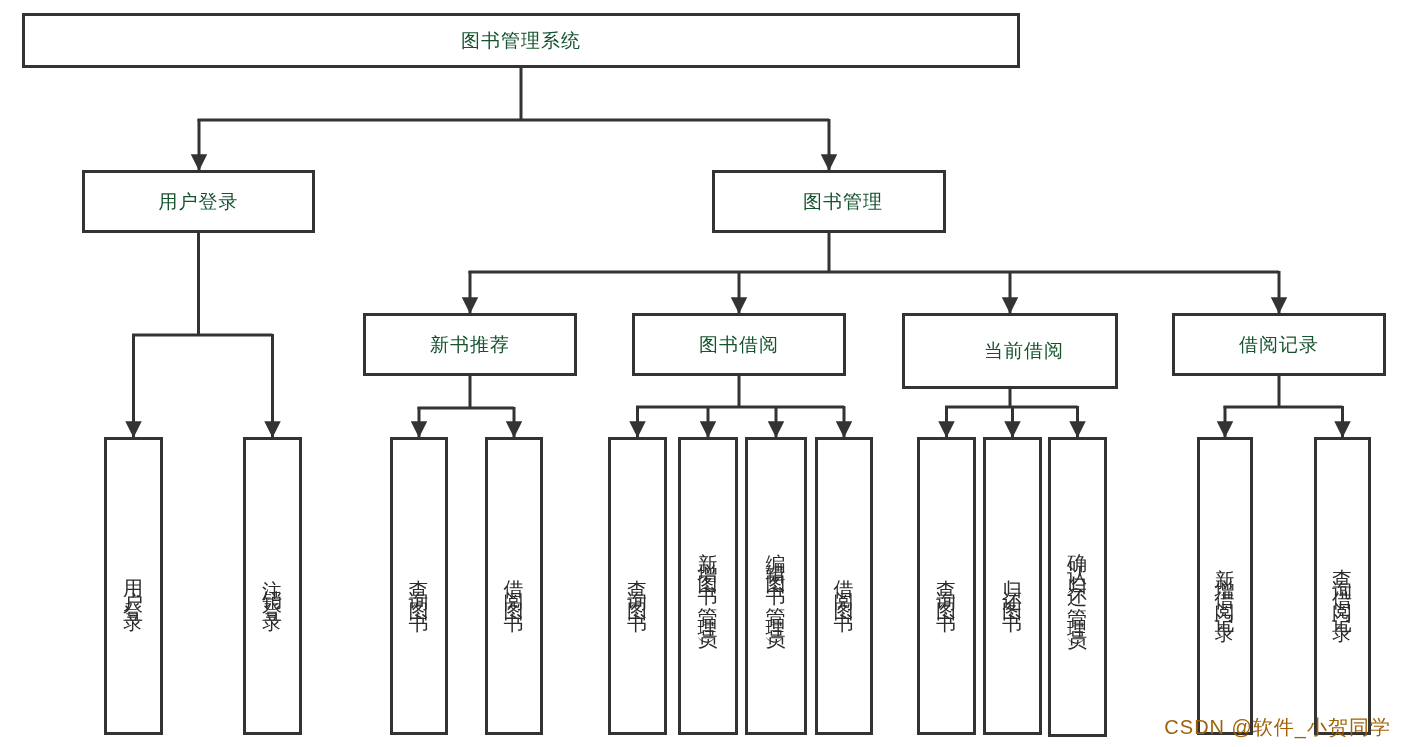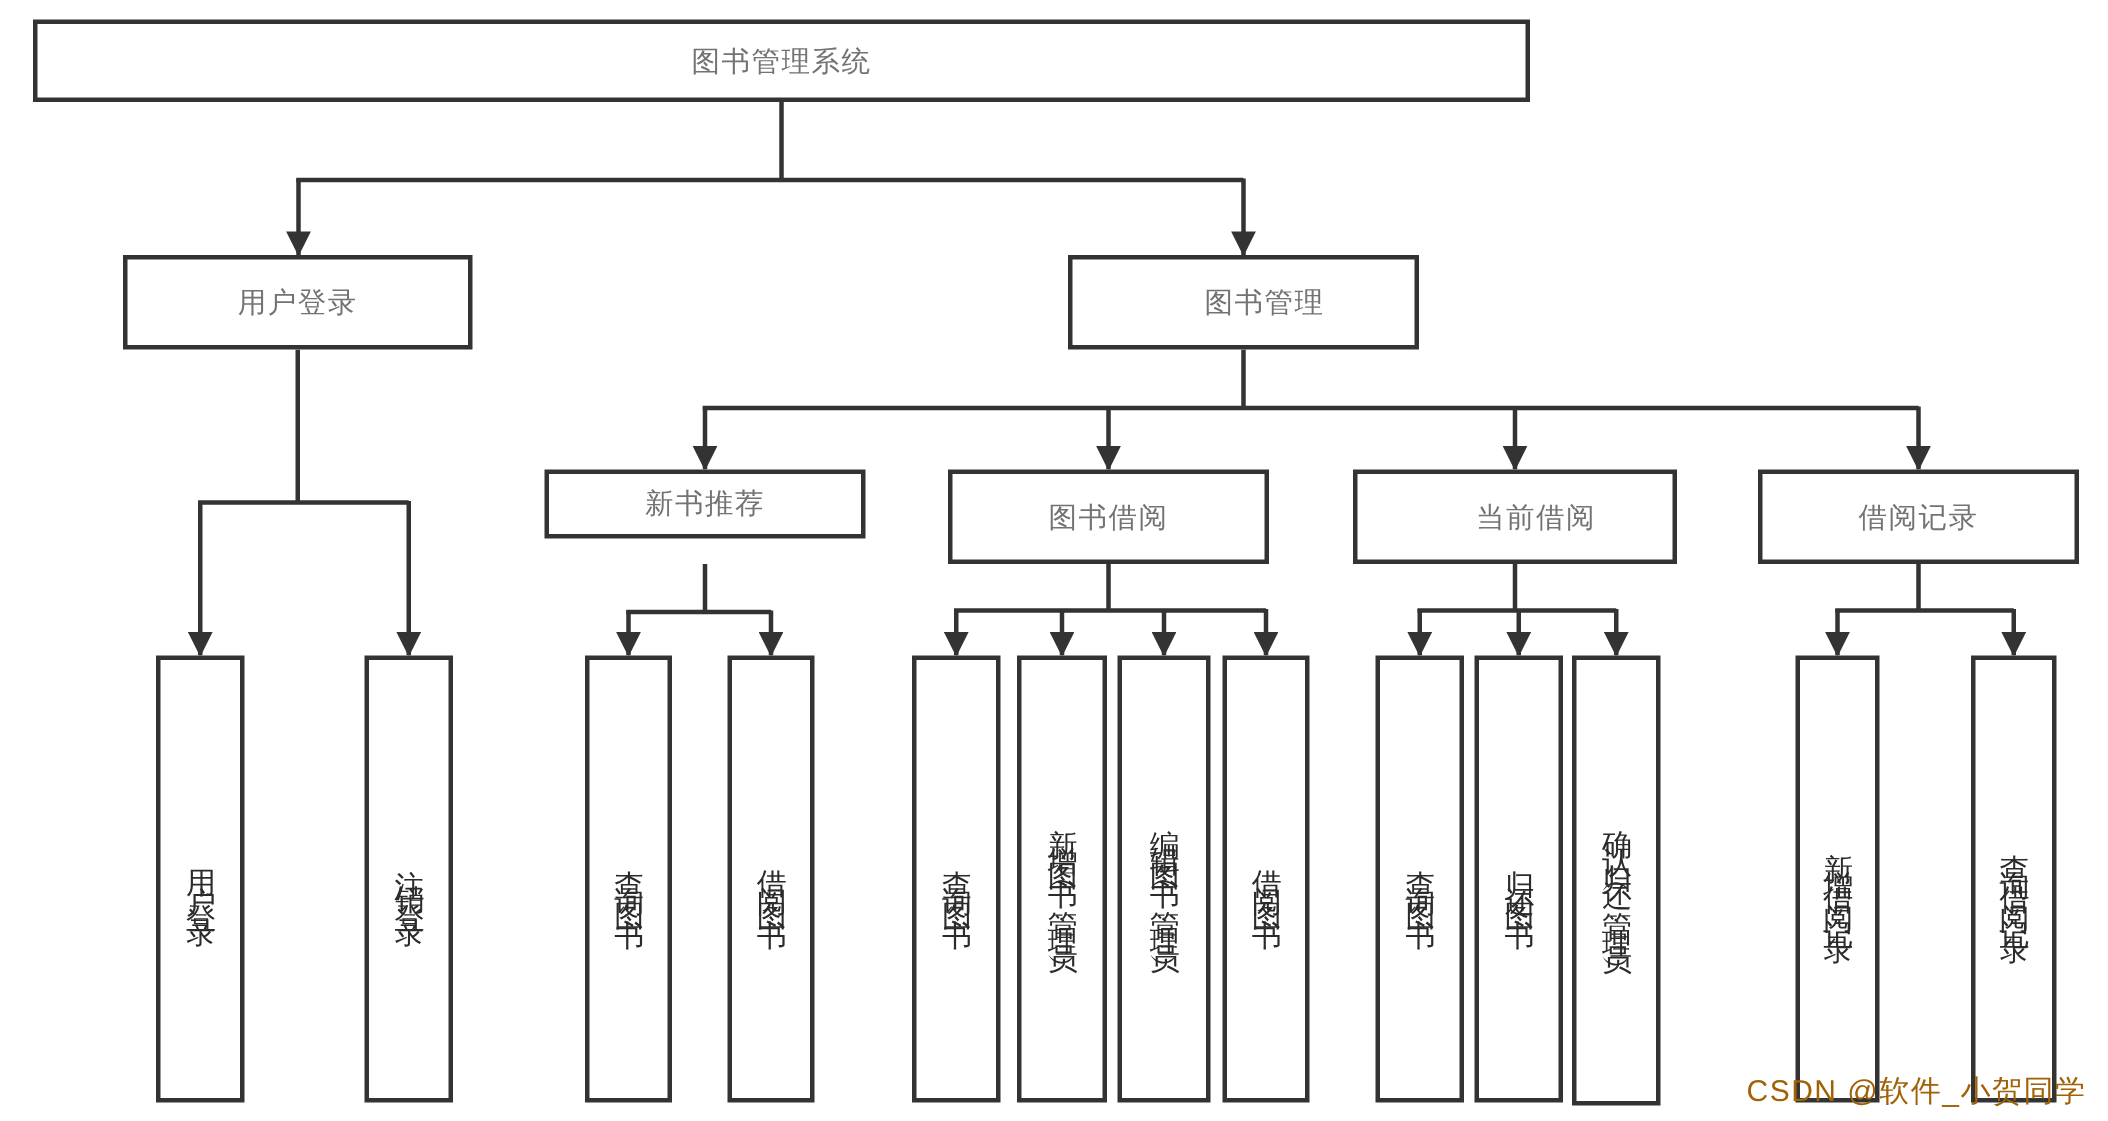--- a/index.html
+++ b/index.html
@@ -28,21 +28,21 @@
     box-sizing: border-box;
     border: 3px solid #333333;
     background: #ffffff;
     display: flex;
     align-items: center;
     justify-content: center;
     z-index: 2;
   }
   .hbox .label {
     font-size: 19px;
-    color: #737373;
+    color: #14532d;
     letter-spacing: 1px;
     white-space: nowrap;
   }
   .vbox .label {
     writing-mode: vertical-rl;
     text-orientation: mixed;
     font-size: 20px;
     line-height: 1;
     letter-spacing: 11px;
     color: #2b2b2b;
@@ -118,27 +118,27 @@
     <span class="label">图书管理系统</span>
   </div>
 
   <div class="box hbox" style="left:82px; top:170px; width:233px; height:63px;">
     <span class="label">用户登录</span>
   </div>
   <div class="box hbox" style="left:712px; top:170px; width:234px; height:63px;padding-left:28px;">
     <span class="label">图书管理</span>
   </div>
 
-  <div class="box hbox" style="left:363px; top:313px; width:214px; height:46px;">
+  <div class="box hbox" style="left:363px; top:313px; width:214px; height:63px;">
     <span class="label">新书推荐</span>
   </div>
   <div class="box hbox" style="left:632px; top:313px; width:214px; height:63px;">
     <span class="label">图书借阅</span>
   </div>
-  <div class="box hbox" style="left:902px; top:313px; width:216px; height:63px;padding-left:28px;">
+  <div class="box hbox" style="left:902px; top:313px; width:216px; height:76px;padding-left:28px;">
     <span class="label">当前借阅</span>
   </div>
   <div class="box hbox" style="left:1172px; top:313px; width:214px; height:63px;align-items:center;">
     <span class="label">借阅记录</span>
   </div>
 
   <div class="box vbox" style="left:104px; top:437px; width:59px; height:298px;">
     <span class="label">用户登录</span>
   </div>
   <div class="box vbox" style="left:243px; top:437px; width:59px; height:298px;">

